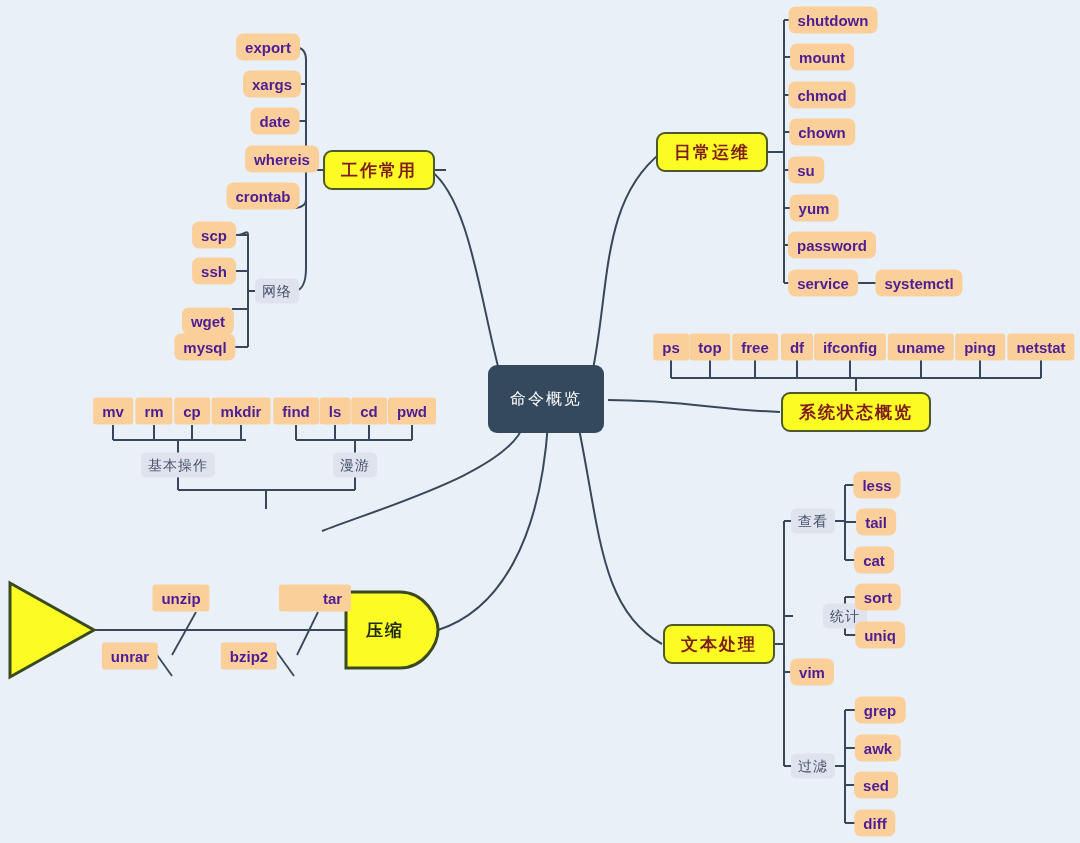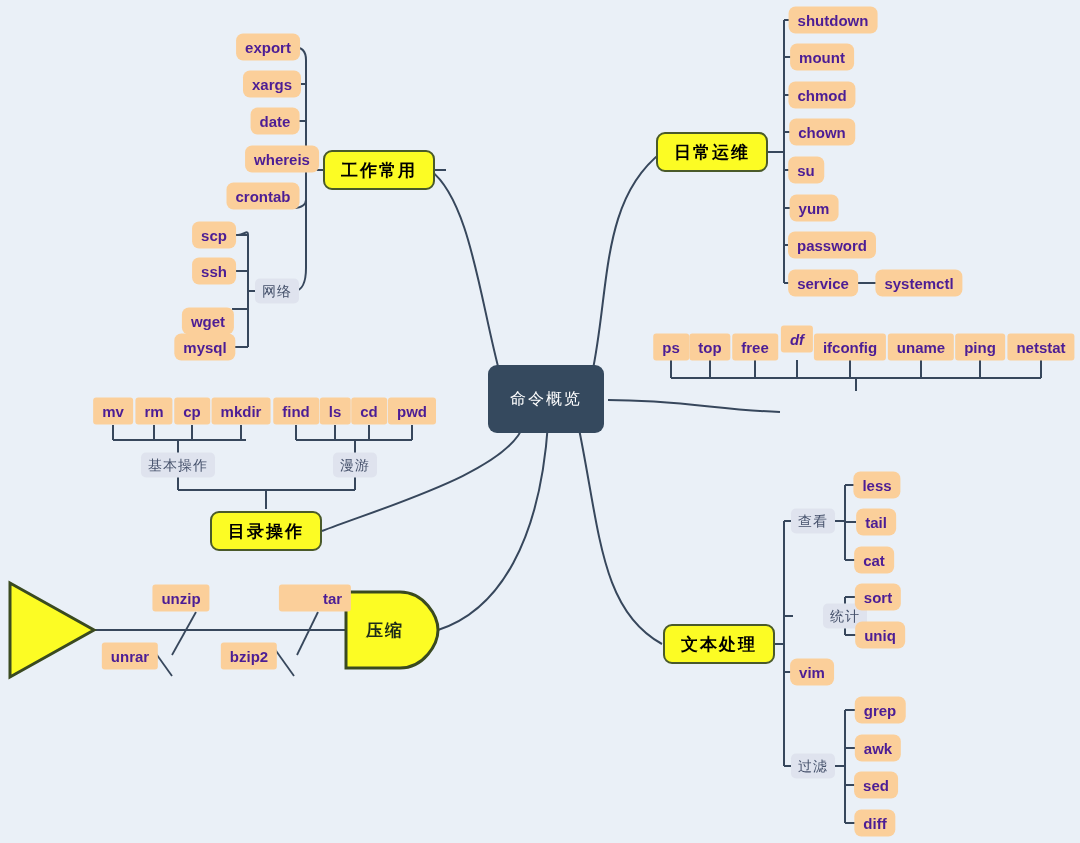--- a/index.html
+++ b/index.html
@@ -50,21 +50,21 @@
     letter-spacing: 2px;
     padding: 0 22px;
     height: 68px;
   }
 
   
   .branch {
     background: #fcfc24;
     border: 2px solid #4a5a2a;
     border-radius: 9px;
-    color: #000000;
+    color: #7f1d1d;
     font-size: 17px;
     font-weight: 700;
     letter-spacing: 2px;
     padding: 0 16px;
     height: 40px;
   }
 
   
   .leaf {
     background: #fbcf9a;
@@ -260,31 +260,31 @@
   <div class="node leaf" style="left:833px; top:20px;">shutdown</div>
   <div class="node leaf" style="left:822px; top:57px;">mount</div>
   <div class="node leaf" style="left:822px; top:95px;">chmod</div>
   <div class="node leaf" style="left:822px; top:132px;">chown</div>
   <div class="node leaf" style="left:806px; top:170px;">su</div>
   <div class="node leaf" style="left:814px; top:208px;">yum</div>
   <div class="node leaf" style="left:832px; top:245px;">password</div>
   <div class="node leaf" style="left:823px; top:283px;">service</div>
   <div class="node leaf" style="left:919px; top:283px;">systemctl</div>
 
+  <div class="node branch" style="left:856px; top:412px;">系统状态概览</div>
 
   <div class="node leaf sq" style="left:671px; top:347px;">ps</div>
   <div class="node leaf sq" style="left:710px; top:347px;">top</div>
   <div class="node leaf sq" style="left:755px; top:347px;">free</div>
-  <div class="node leaf sq" style="left:797px; top:339px;font-style:italic;">df</div>
+  <div class="node leaf sq" style="left:797px; top:347px;">df</div>
   <div class="node leaf sq" style="left:850px; top:347px;">ifconfig</div>
   <div class="node leaf sq" style="left:921px; top:347px;">uname</div>
   <div class="node leaf sq" style="left:980px; top:347px;">ping</div>
   <div class="node leaf sq" style="left:1041px; top:347px;">netstat</div>
 
-  <div class="node branch" style="left:266px; top:531px;">目录操作</div>
 
   <div class="node sublabel" style="left:178px; top:465px;">基本操作</div>
   <div class="node leaf sq" style="left:113px; top:411px;">mv</div>
   <div class="node leaf sq" style="left:154px; top:411px;">rm</div>
   <div class="node leaf sq" style="left:192px; top:411px;">cp</div>
   <div class="node leaf sq" style="left:241px; top:411px;">mkdir</div>
 
   <div class="node sublabel" style="left:355px; top:465px;">漫游</div>
   <div class="node leaf sq" style="left:296px; top:411px;">find</div>
   <div class="node leaf sq" style="left:335px; top:411px;">ls</div>

